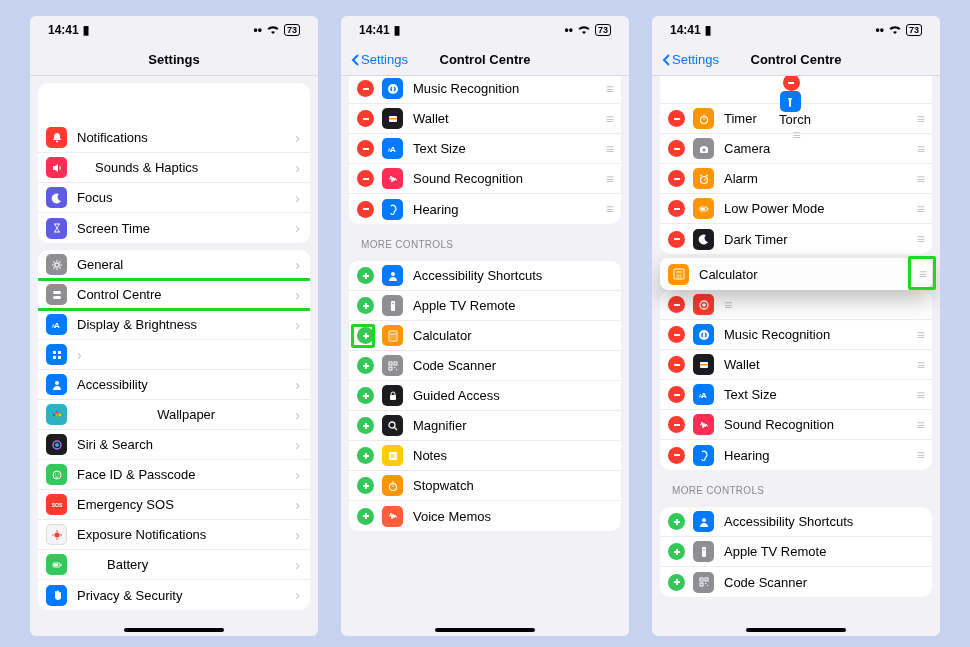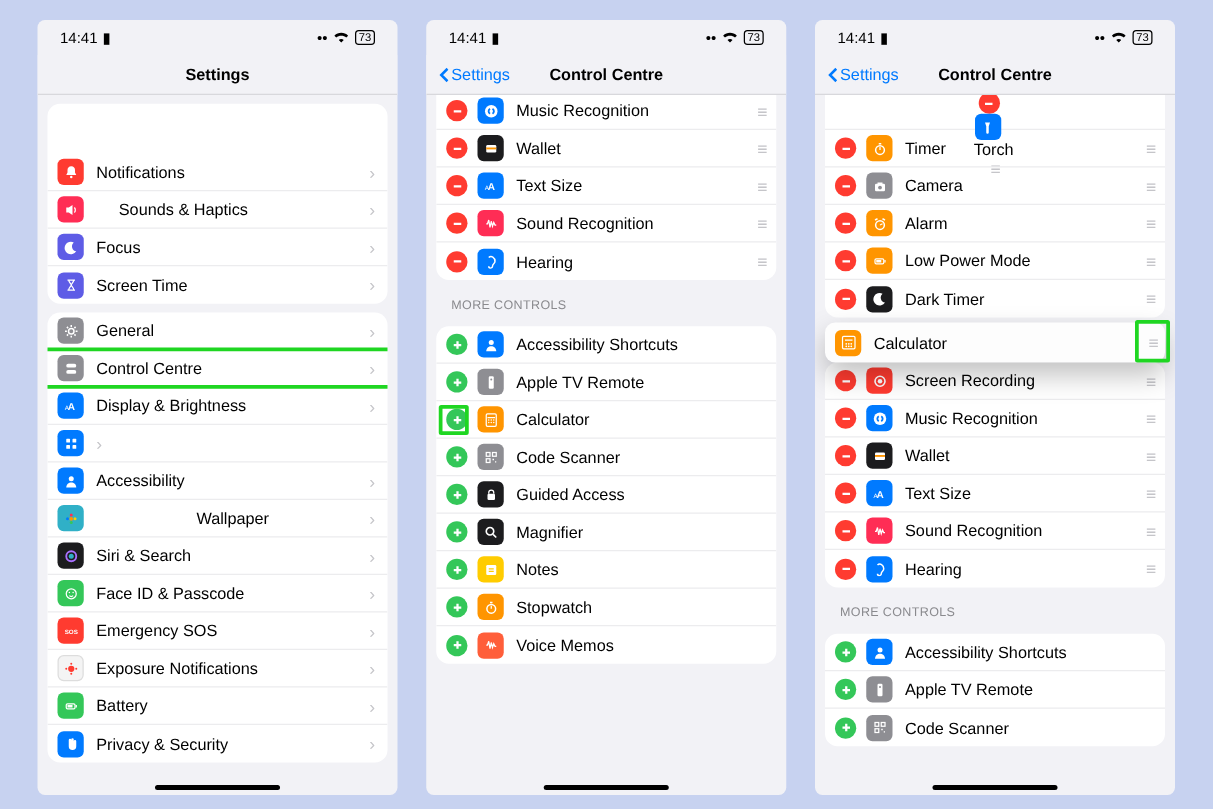--- a/index.html
+++ b/index.html
@@ -22,21 +22,21 @@
     position: relative;
     display: flex;
     flex-direction: column;
   }
   .statusbar {
     height: 28px;
     display: flex;
     justify-content: space-between;
     padding: 0 18px;
     font-size: 12px;
-    font-weight: 400;
+    font-weight: 700;
   }
   .sb-left { display:flex; align-items:center; gap:4px; }
   .sb-right { display:flex; align-items:center; gap:4px; }
   .titlebar {
     height: 32px;
     display:flex;
     align-items:center;
     justify-content:center;
     border-bottom: 1px solid #d8d8dc;
     position:relative;
@@ -332,21 +332,21 @@
               <circle cx="6" cy="2" r="0.8" fill="#ff3b30"></circle>
               <circle cx="6" cy="10" r="0.8" fill="#ff3b30"></circle>
               <circle cx="2" cy="6" r="0.8" fill="#ff3b30"></circle>
               <circle cx="10" cy="6" r="0.8" fill="#ff3b30"></circle>
             </svg>
           </div>
     <span class="row-label">Exposure Notifications</span>
     <span class="chevron">›</span>
 
   </div>
-        <div class="row" style="position:relative;">
+        <div class="row" style="position:relative;gap:30px;">
     <div class="icon ic-green">
             <svg width="12" height="12" viewBox="0 0 12 12">
               <rect x="2" y="4" width="7" height="4" rx="1" fill="none" stroke="#fff"></rect>
               <rect x="9.5" y="5" width="1" height="2" fill="#fff"></rect>
               <rect x="3" y="5" width="4" height="2" fill="#fff"></rect>
             </svg>
           </div>
     <span class="row-label">Battery</span>
     <span class="chevron">›</span>
 
@@ -752,21 +752,20 @@
             <svg width="10" height="10" viewBox="0 0 10 10">
               <line x1="2" y1="5" x2="8" y2="5" stroke="#fff" stroke-width="1.8"></line>
             </svg>
           </div>
           <div class="icon ic-red">
             <svg width="12" height="12" viewBox="0 0 12 12">
               <circle cx="6" cy="6" r="4" fill="none" stroke="#fff" stroke-width="1.3"></circle>
               <circle cx="6" cy="6" r="1.8" fill="#fff"></circle>
             </svg>
           </div>
-    <span class="row-label">Screen Recording</span>
     <span class="drag-handle">≡</span>
   </div>
         <div class="row" style="position:relative;">
     <div class="circle-btn circle-remove">
             <svg width="10" height="10" viewBox="0 0 10 10">
               <line x1="2" y1="5" x2="8" y2="5" stroke="#fff" stroke-width="1.8"></line>
             </svg>
           </div>
           <div class="icon ic-blue">
             <svg width="12" height="12" viewBox="0 0 12 12">

